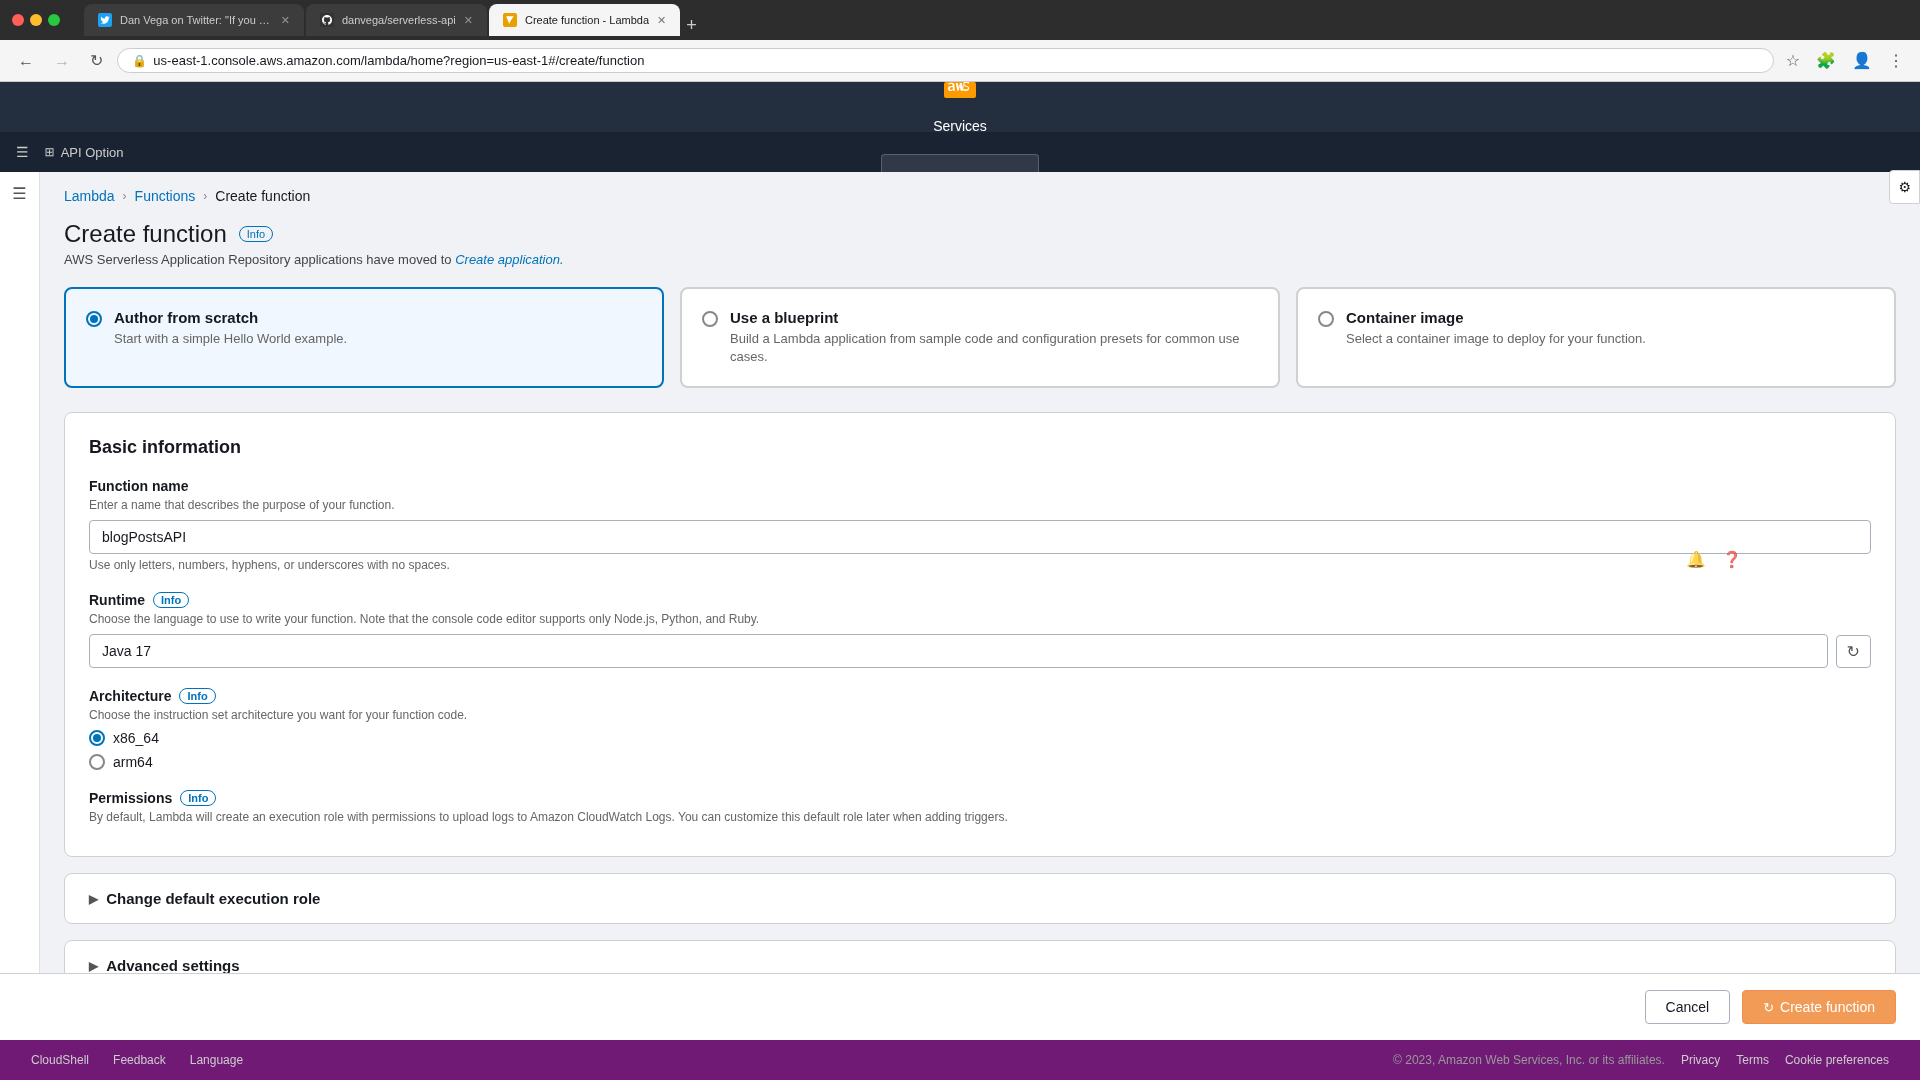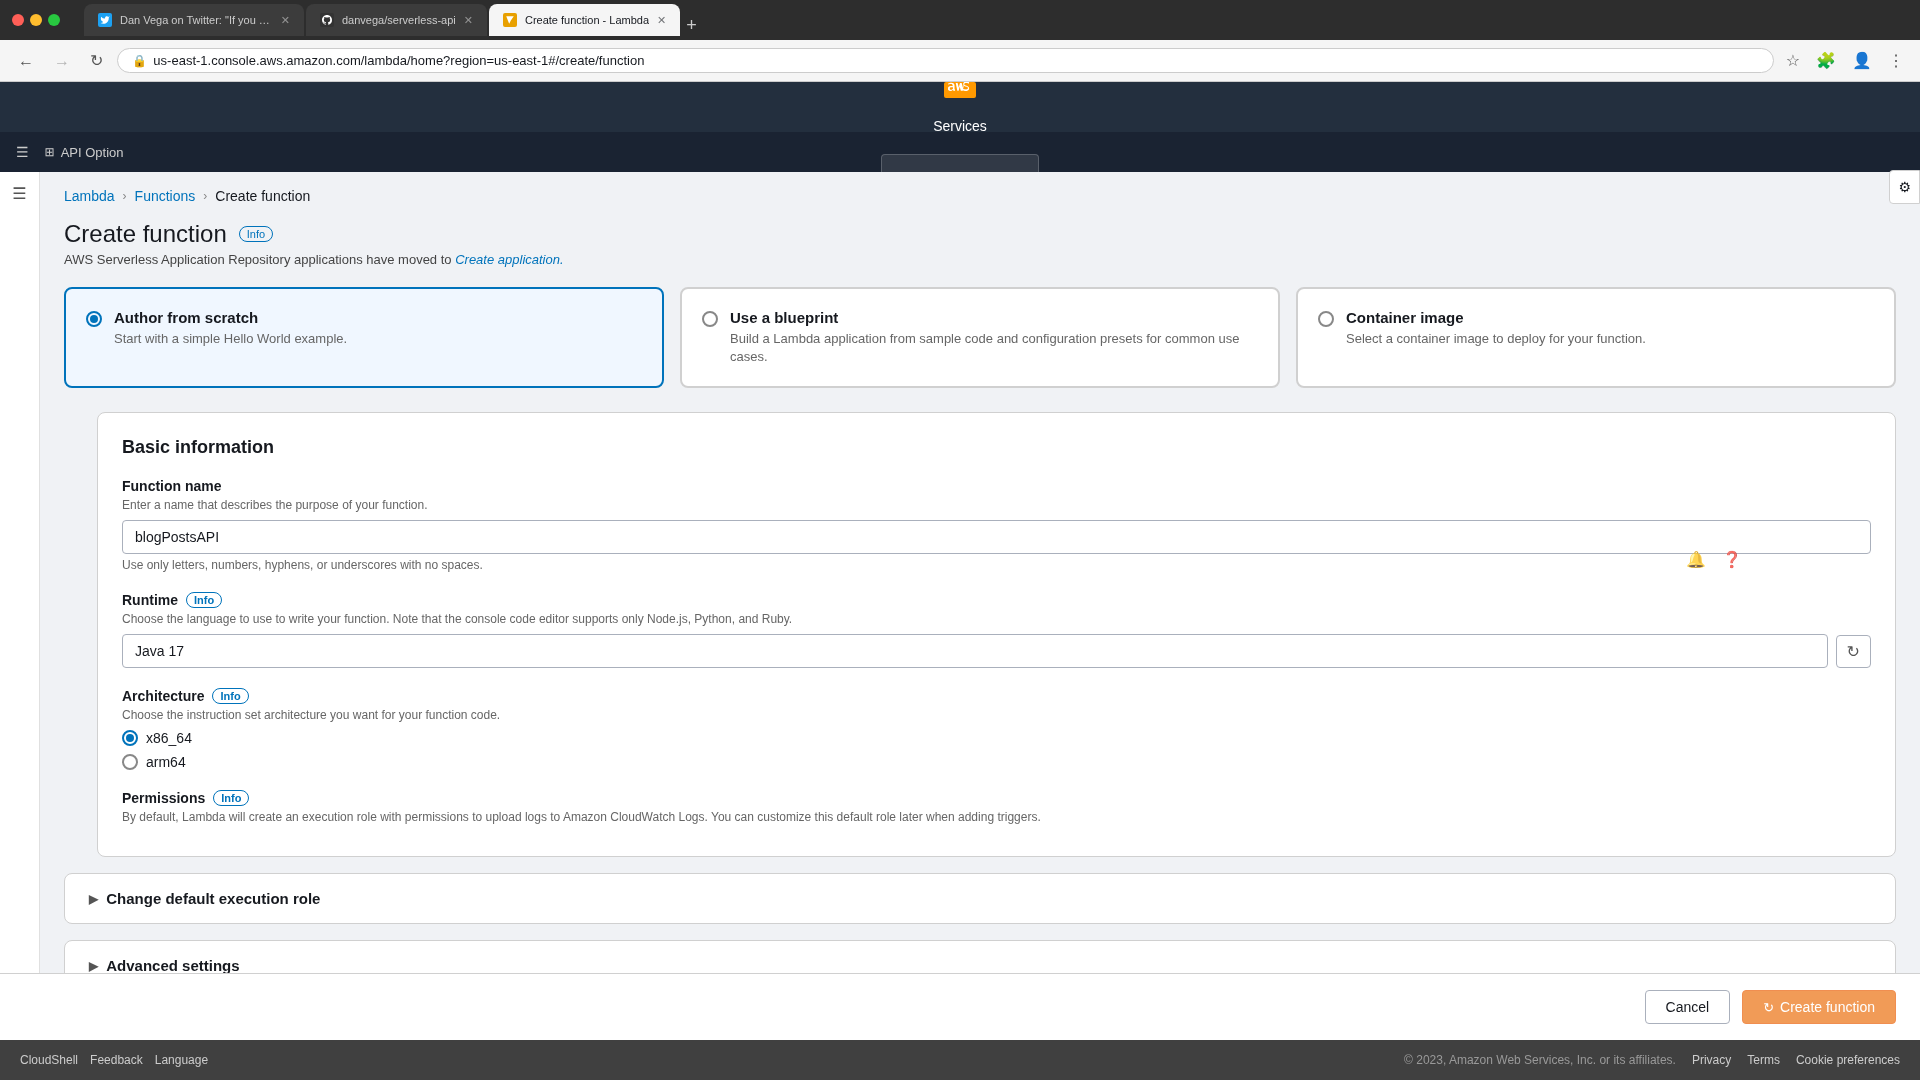--- a/index.html
+++ b/index.html
@@ -70,21 +70,21 @@
     .option-cards { display: flex; gap: 16px; margin-bottom: 24px; }
     .option-card { flex: 1; border: 2px solid #d0d0d0; border-radius: 8px; padding: 20px; background: white; cursor: pointer; display: flex; gap: 12px; align-items: flex-start; }
     .option-card.selected { border-color: #0073bb; background: #f0f7ff; }
     .radio-btn { width: 16px; height: 16px; border-radius: 50%; border: 2px solid #0073bb; display: flex; align-items: center; justify-content: center; flex-shrink: 0; margin-top: 2px; }
     .radio-btn.filled::after { content: ''; width: 8px; height: 8px; background: #0073bb; border-radius: 50%; display: block; }
     .radio-btn.empty { border-color: #888; }
     .option-title { font-size: 15px; font-weight: 600; color: #16191f; margin-bottom: 4px; }
     .option-desc { font-size: 13px; color: #666; line-height: 1.4; }
 
     
-    .section-card { background: white; border: 1px solid #d0d0d0; border-radius: 8px; padding: 24px; margin-bottom: 16px; margin-left: 33px; }
+    .section-card { background: white; border: 1px solid #d0d0d0; border-radius: 8px; padding: 24px; margin-bottom: 16px; }
     .section-title { font-size: 18px; font-weight: 600; color: #16191f; margin-bottom: 20px; }
 
     .field-label { font-size: 14px; font-weight: 600; color: #16191f; margin-bottom: 4px; display: flex; align-items: center; gap: 8px; }
     .field-desc { font-size: 12px; color: #666; margin-bottom: 8px; }
     .field-hint { font-size: 12px; color: #666; margin-top: 4px; }
 
     .text-input { width: 100%; border: 1px solid #aab0bc; border-radius: 4px; padding: 8px 12px; font-size: 14px; color: #16191f; background: white; outline: none; }
 
     .select-wrapper { display: flex; gap: 8px; align-items: center; }
     .select-input { flex: 1; border: 1px solid #aab0bc; border-radius: 4px; padding: 8px 12px; font-size: 14px; color: #16191f; background: white; appearance: none; cursor: pointer; }
@@ -102,21 +102,21 @@
     .collapsible-header { display: flex; align-items: center; gap: 8px; cursor: pointer; padding: 16px 24px; font-size: 15px; font-weight: 600; color: #16191f; background: white; border: 1px solid #d0d0d0; border-radius: 8px; margin-bottom: 16px; }
     .collapsible-arrow { color: #555; font-size: 12px; }
 
     
     .aws-footer { background: #f0f2f5; border-top: 1px solid #d0d0d0; display: flex; align-items: center; justify-content: space-between; padding: 16px 24px; position: fixed; bottom: 40px; left: 0; right: 0; background: white; }
     .footer-actions { display: flex; gap: 12px; align-items: center; margin-left: auto; }
     .btn-cancel { background: white; border: 1px solid #aab0bc; border-radius: 4px; padding: 8px 20px; font-size: 14px; color: #16191f; cursor: pointer; }
     .btn-primary { background: #ec7211; border: 1px solid #eb5f07; border-radius: 4px; padding: 8px 20px; font-size: 14px; color: white; cursor: pointer; display: flex; align-items: center; gap: 6px; opacity: 0.7; }
 
     
-    .aws-bottombar { background: #404040; color: #ccc; display: flex; align-items: center; padding: 8px 20px; gap: 12px; font-size: 12px; height: 40px; position: fixed; bottom: 0; left: 0; right: 0; }
+    .aws-bottombar { background: #701a75; color: #ccc; display: flex; align-items: center; padding: 8px 31px; gap: 24px; font-size: 12px; height: 40px; position: fixed; bottom: 0; left: 0; right: 0; }
     .bottombar-link { color: #ccc; cursor: pointer; }
     .bottombar-right { margin-left: auto; display: flex; gap: 16px; }
     .copyright { color: #999; }
 
     
     .info-badge { background: none; color: #0073bb; border: 1px solid #0073bb; border-radius: 10px; padding: 1px 7px; font-size: 11px; cursor: pointer; }
 
     
     .settings-sidebar { position: fixed; right: 0; top: 170px; background: white; border: 1px solid #d0d0d0; border-radius: 4px 0 0 4px; padding: 8px; cursor: pointer; }
   </style>

